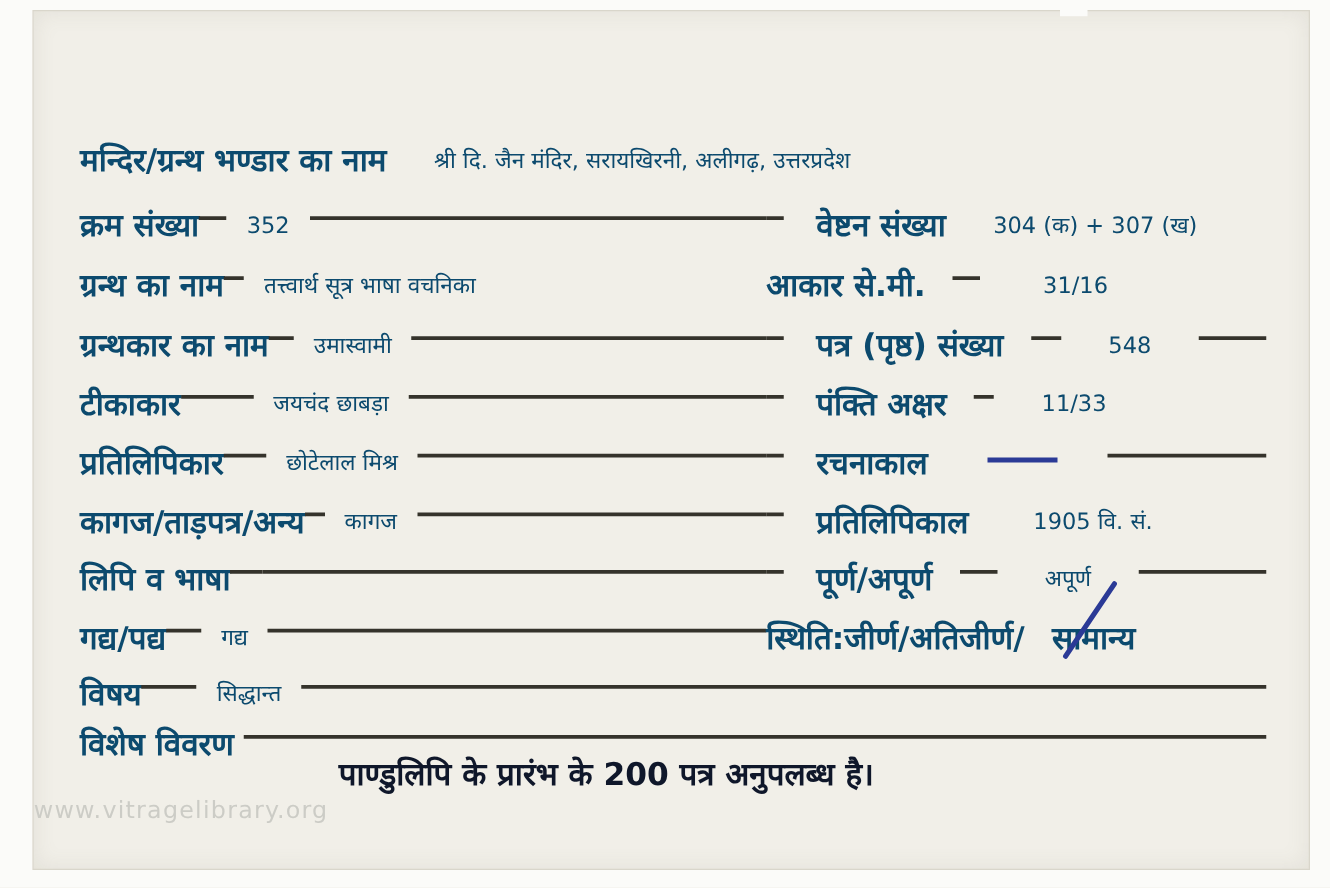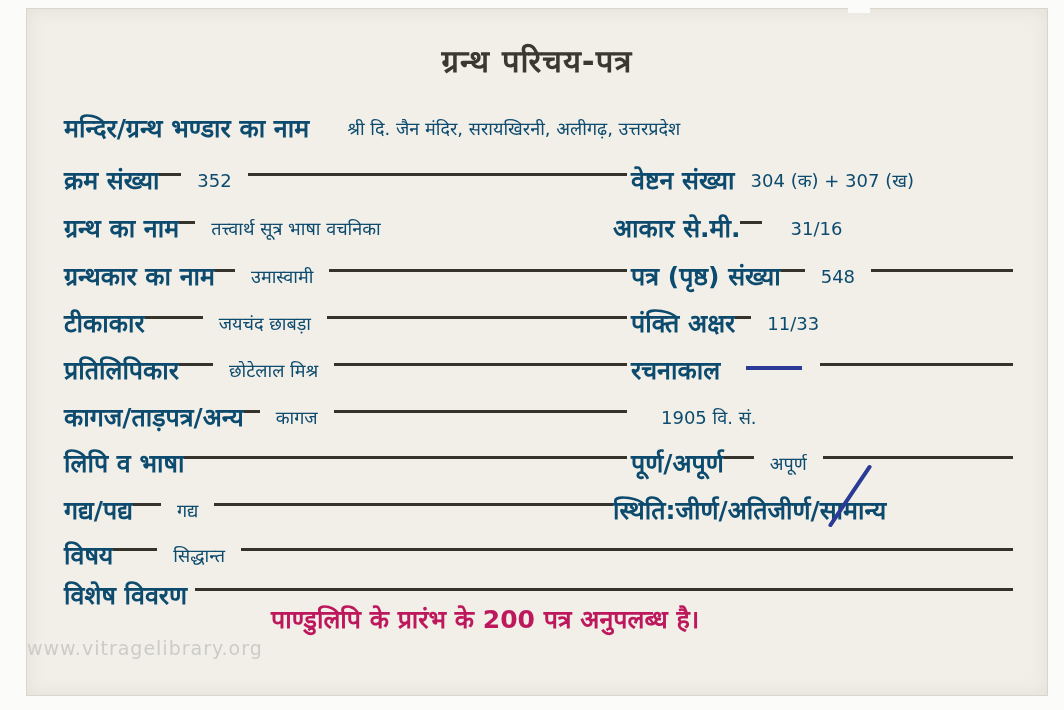--- a/index.html
+++ b/index.html
@@ -16,58 +16,57 @@
   .title{
     position:absolute;top:30px;left:0;right:0;margin:0;
     text-align:center;font-size:31px;font-weight:700;color:#3a3830;
     letter-spacing:1px;
   }
   .row{
     position:absolute;left:37px;right:34px;height:42px;
     display:flex;align-items:flex-end;white-space:nowrap;
   }
   .lcol{display:flex;width:549px;flex-shrink:0;align-items:flex-end;}
-  .rcol{display:flex;flex:1;align-items:flex-end;min-width:0;}
+  .rcol{display:flex;flex:1;align-items:flex-end;min-width:0;gap:22px;}
   .lbl{font-size:25px;font-weight:700;color:#0c4a6e;line-height:36px;}
   .val{font-size:18px;font-weight:400;color:#0c4a6e;line-height:36px;}
   .vgap{margin:0 16px;}
   .ln{
     height:0;border-top:3px solid #35332b;
     align-self:flex-end;margin-bottom:23px;flex-shrink:0;
   }
   .fill{flex:1;flex-shrink:1;min-width:0;}
   .lead{width:14px;margin-right:4px;}
   .bluedash{
     height:0;border-top:4px solid #2b3a96;width:56px;
     align-self:flex-end;margin-bottom:19px;margin-left:26px;margin-right:18px;
   }
   .marked{position:relative;display:inline-block;}
   .slash{
     position:absolute;right:34px;top:-34px;width:4px;height:74px;
     background:#2b3a96;transform:rotate(34deg);border-radius:2px;
   }
   .vivaran-value{
     position:absolute;left:244px;top:592px;
-    font-size:25px;font-weight:700;color:#be185d;
+    font-size:25px;font-weight:700;color:#0f172a;
   }
   .watermark{
     position:absolute;left:0;right:0;top:628px;text-align:left;
     font-size:19px;color:#ccccc6;letter-spacing:1px;font-weight:400;
   }
   .notch{position:absolute;background:#fbfbf9;}
   .notch-top{left:848px;top:0;width:22px;height:13px;}
   .notch-right{right:0;top:276px;width:12px;height:34px;}
 </style>
 </head>
 <body>
 
 <div id="screen">
   <div class="card">
 
-    <h1 class="title">ग्रन्थ परिचय-पत्र</h1>
 
     <div class="row" style="top:96px">
       <span class="lbl">मन्दिर/ग्रन्थ भण्डार का नाम</span>
       <span class="val" style="margin-left:38px">श्री दि. जैन मंदिर, सरायखिरनी, अलीगढ़, उत्तरप्रदेश</span>
     </div>
 
     <div class="row" style="top:148px">
       <div class="lcol">
         <span class="lbl">क्रम संख्या</span>
         <span class="ln" style="width:22px"></span>
@@ -142,20 +141,21 @@
 
     <div class="row" style="top:385px">
       <div class="lcol">
         <span class="lbl">कागज/ताड़पत्र/अन्य</span>
         <span class="ln" style="width:16px"></span>
         <span class="val vgap">कागज</span>
         <span class="ln fill"></span>
       </div>
       <div class="rcol">
         <span class="ln lead"></span>
+        <span class="lbl">प्रतिलिपिकाल</span>
         <span class="val vgap" style="margin-left:30px">1905 वि. सं.</span>
       </div>
     </div>
 
     <div class="row" style="top:431px">
       <div class="lcol">
         <span class="lbl">लिपि व भाषा</span>
         <span class="ln" style="width:26px"></span>
         <span class="ln fill"></span>
       </div>

